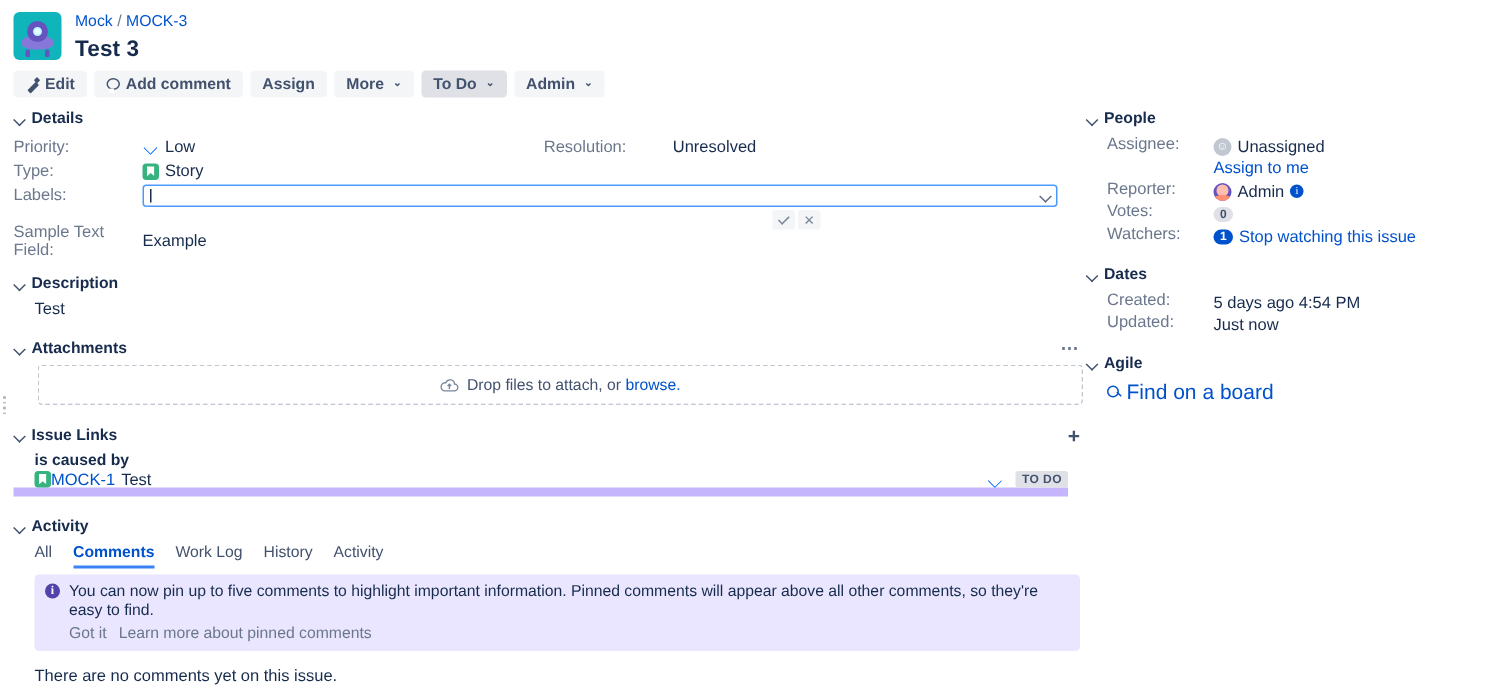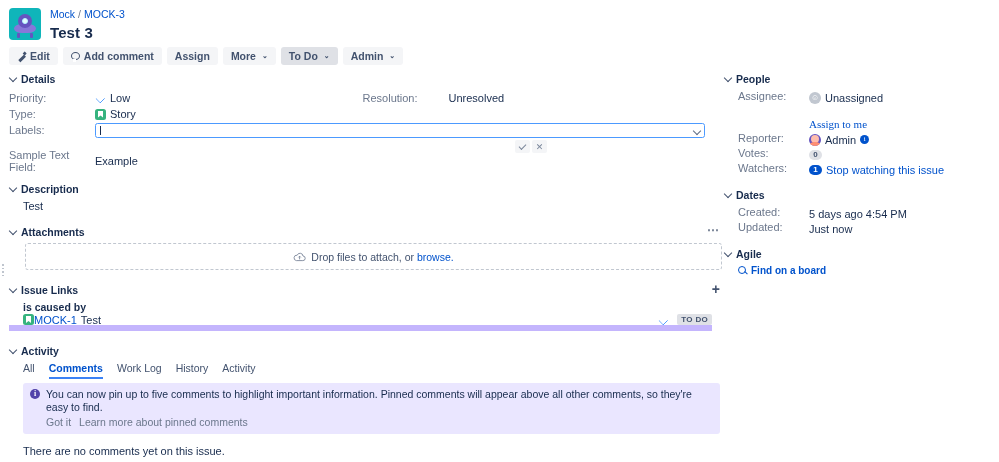--- a/index.html
+++ b/index.html
@@ -68,21 +68,21 @@
   .speech { width: 9px; height: 8px; border: 1.3px solid #42526e; border-radius: 50%; position: relative; }
   .speech::after { content:""; position:absolute; left: 1px; bottom: -3px; width: 3px; height: 3px; background:#fff; }
 
   
   .cols { display: flex; padding: 8px 0 0 0; }
   .left { width: 718px; padding-left: 9px; }
   .right { width: 281px; padding-left: 6px; }
 
   
   .sec-head {
-    display: flex; align-items: flex-start; gap: 4px;
+    display: flex; align-items: center; gap: 4px;
     font-size: 10.5px; font-weight: bold; color: #172b4d;
     margin-bottom: 5px;
   }
   .chev {
     display: inline-block; width: 8px; height: 8px; position: relative; flex: 0 0 8px;
   }
   .chev::before {
     content: ""; position: absolute; left: 1px; top: 2px;
     width: 5px; height: 5px; border-right: 1.4px solid #42526e; border-bottom: 1.4px solid #42526e;
     transform: rotate(45deg);
@@ -213,25 +213,25 @@
   .info-badge {
     width: 9px; height: 9px; border-radius: 50%; background: #0052cc; color: #fff;
     font-size: 7px; line-height: 9px; text-align: center; font-family: "Liberation Serif", serif;
     display: inline-block;
   }
   .count-pill {
     background: #dfe1e6; color: #42526e; border-radius: 8px;
     font-size: 8px; font-weight: bold; padding: 0 4px; line-height: 10px; min-width: 13px; text-align: center;
   }
   .count-pill.blue { background: #0052cc; color: #fff; }
-  .assign-me { padding-left: 85px; margin-top: 13px; margin-bottom: 2px; font-family: Liberation Serif, serif; }
+  .assign-me { padding-left: 85px; margin-top: 1px; margin-bottom: 2px; }
   .assign-me a { color: #0052cc; text-decoration: none; font-size: 11px; }
   .rsec { margin-top: 10px; }
   .find-board { padding-left: 14px; display: flex; align-items: center; gap: 4px; }
-  .find-board a { color: #0052cc; text-decoration: none; font-size: 10px; font-weight: bold; }
+  .find-board a { color: #0052cc; text-decoration: none; font-size: 14px; }
   .magnifier { width: 9px; height: 9px; position: relative; display:inline-block; flex: 0 0 9px; }
   .magnifier::before {
     content:""; position:absolute; left:0; top:0; width: 6px; height: 6px;
     border: 1.3px solid #0052cc; border-radius: 50%;
   }
   .magnifier::after {
     content:""; position:absolute; left: 5.5px; top: 5.5px; width: 3.5px; height: 1.3px;
     background: #0052cc; transform: rotate(45deg);
   }
   .mt12 { margin-top: 12px; }

